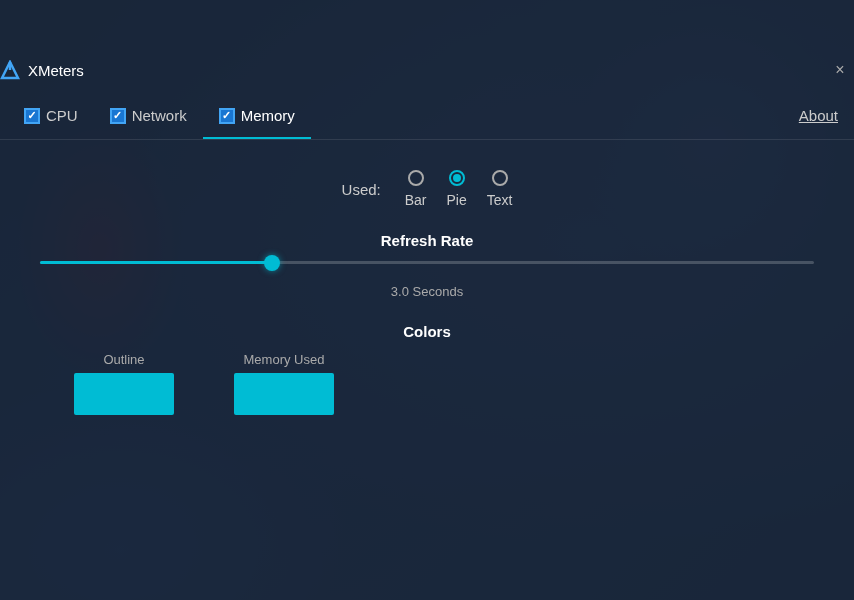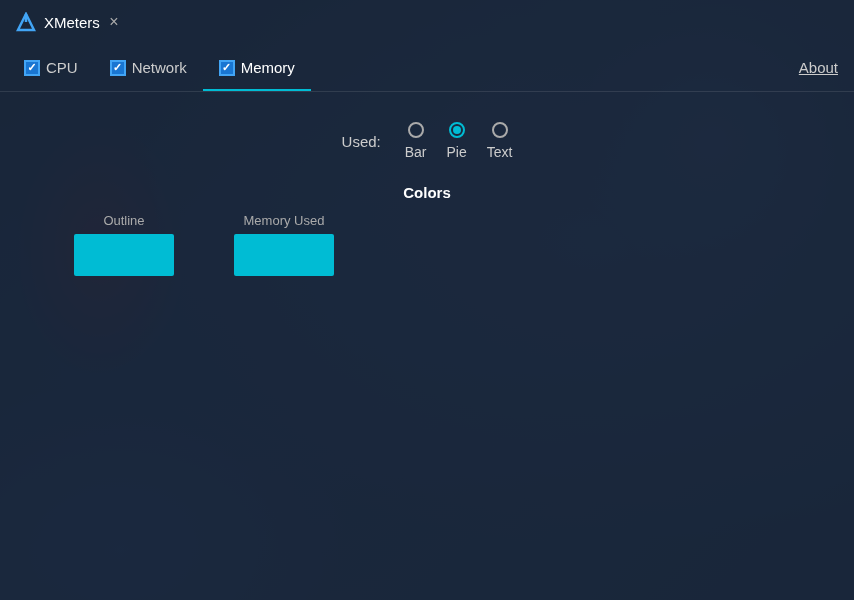--- a/index.html
+++ b/index.html
@@ -62,23 +62,25 @@
       background: rgba(25, 38, 58, 0.92);
       z-index: 1;
       display: flex;
       flex-direction: column;
     }
 
     
     .titlebar {
       display: flex;
       align-items: center;
-      padding: 8px 16px;
+      justify-content: space-between;
+      padding: 8px 0;
       height: 44px;
       flex-shrink: 0;
+      margin-top: 48px;
     }
 
     .titlebar-left {
       display: flex;
       align-items: center;
       gap: 8px;
     }
 
     .app-icon {
       width: 20px;
@@ -396,20 +398,30 @@
           <span class="radio-text">Pie</span>
         </div>
 
         <div class="radio-item">
           <div class="radio-outer"></div>
           <span class="radio-text">Text</span>
         </div>
       </div>
     </div>
 
+    <div class="section-block">
+      <div class="section-title">Refresh Rate</div>
+      <div class="slider-container">
+        <div class="slider-track">
+          <div class="slider-fill"></div>
+          <div class="slider-thumb"></div>
+        </div>
+      </div>
+      <div class="slider-value">3.0 Seconds</div>
+    </div>
 
     <div class="colors-section">
       <div class="section-title">Colors</div>
       <div class="color-swatches">
 
         <div class="color-item">
           <span class="color-label">Outline</span>
           <div class="color-swatch" style="background: #00bcd4;"></div>
         </div>
 

